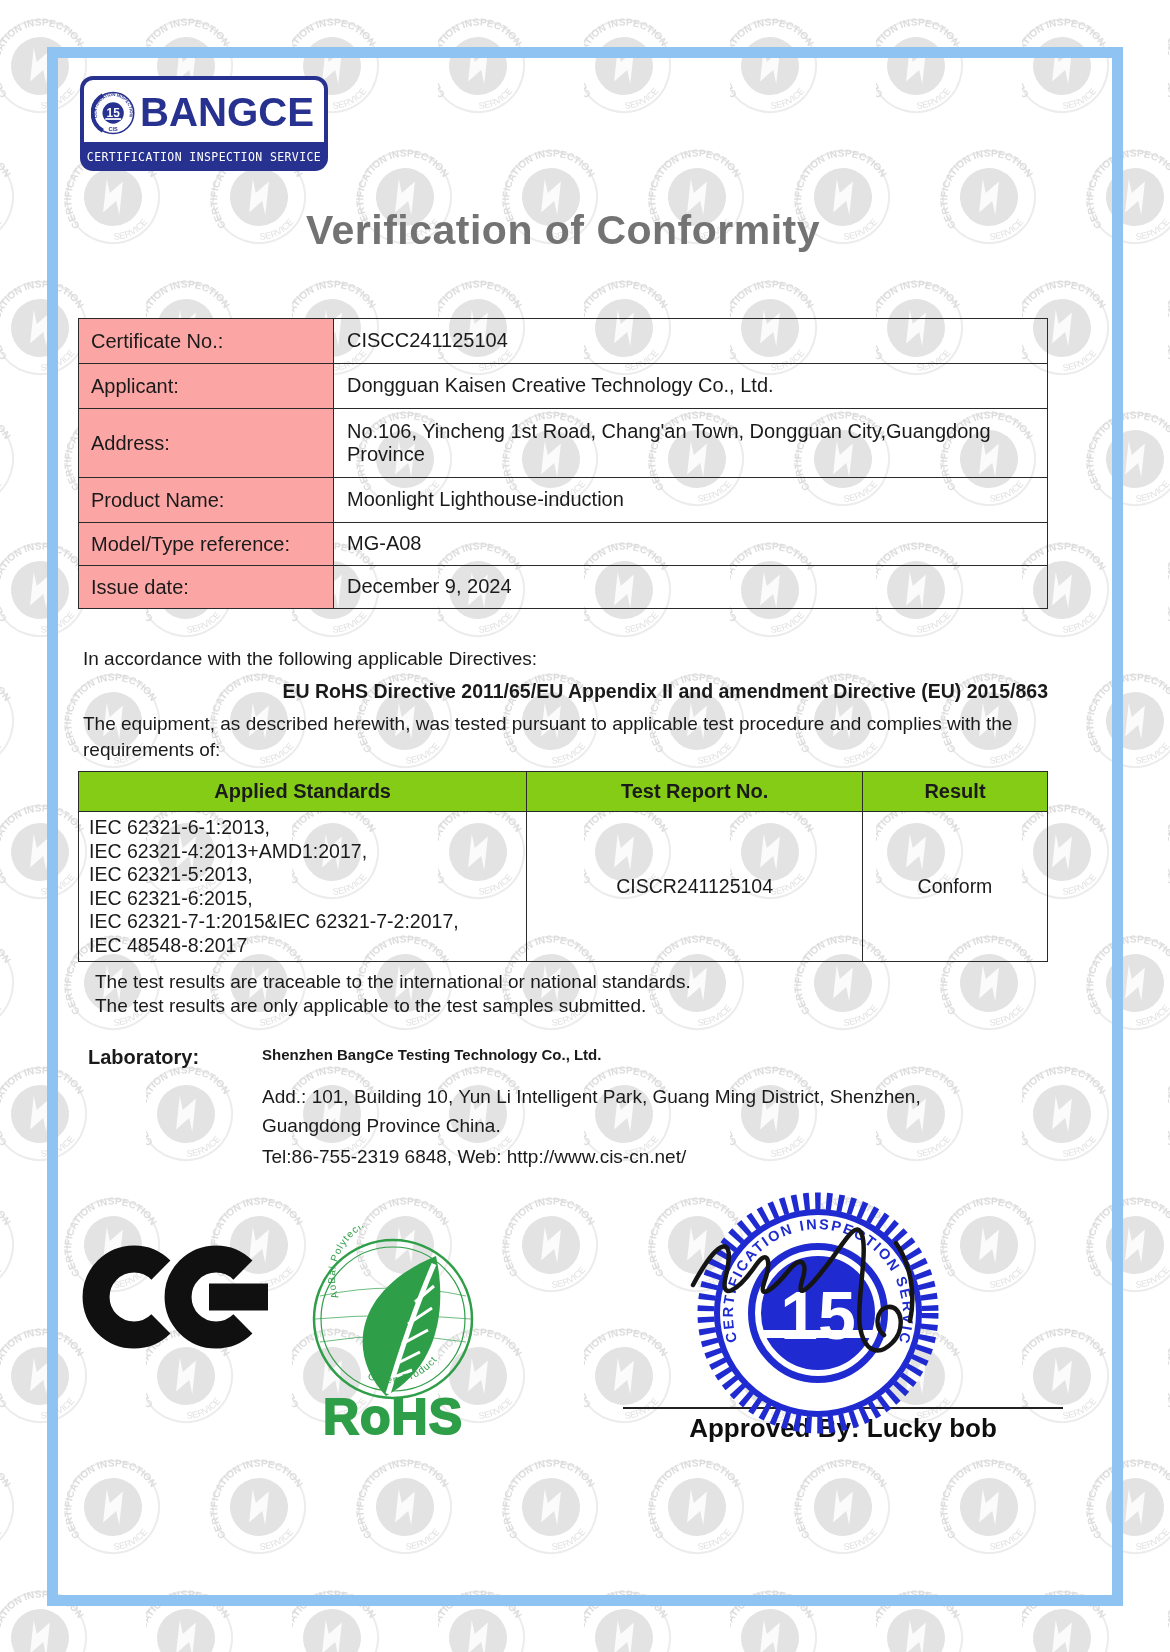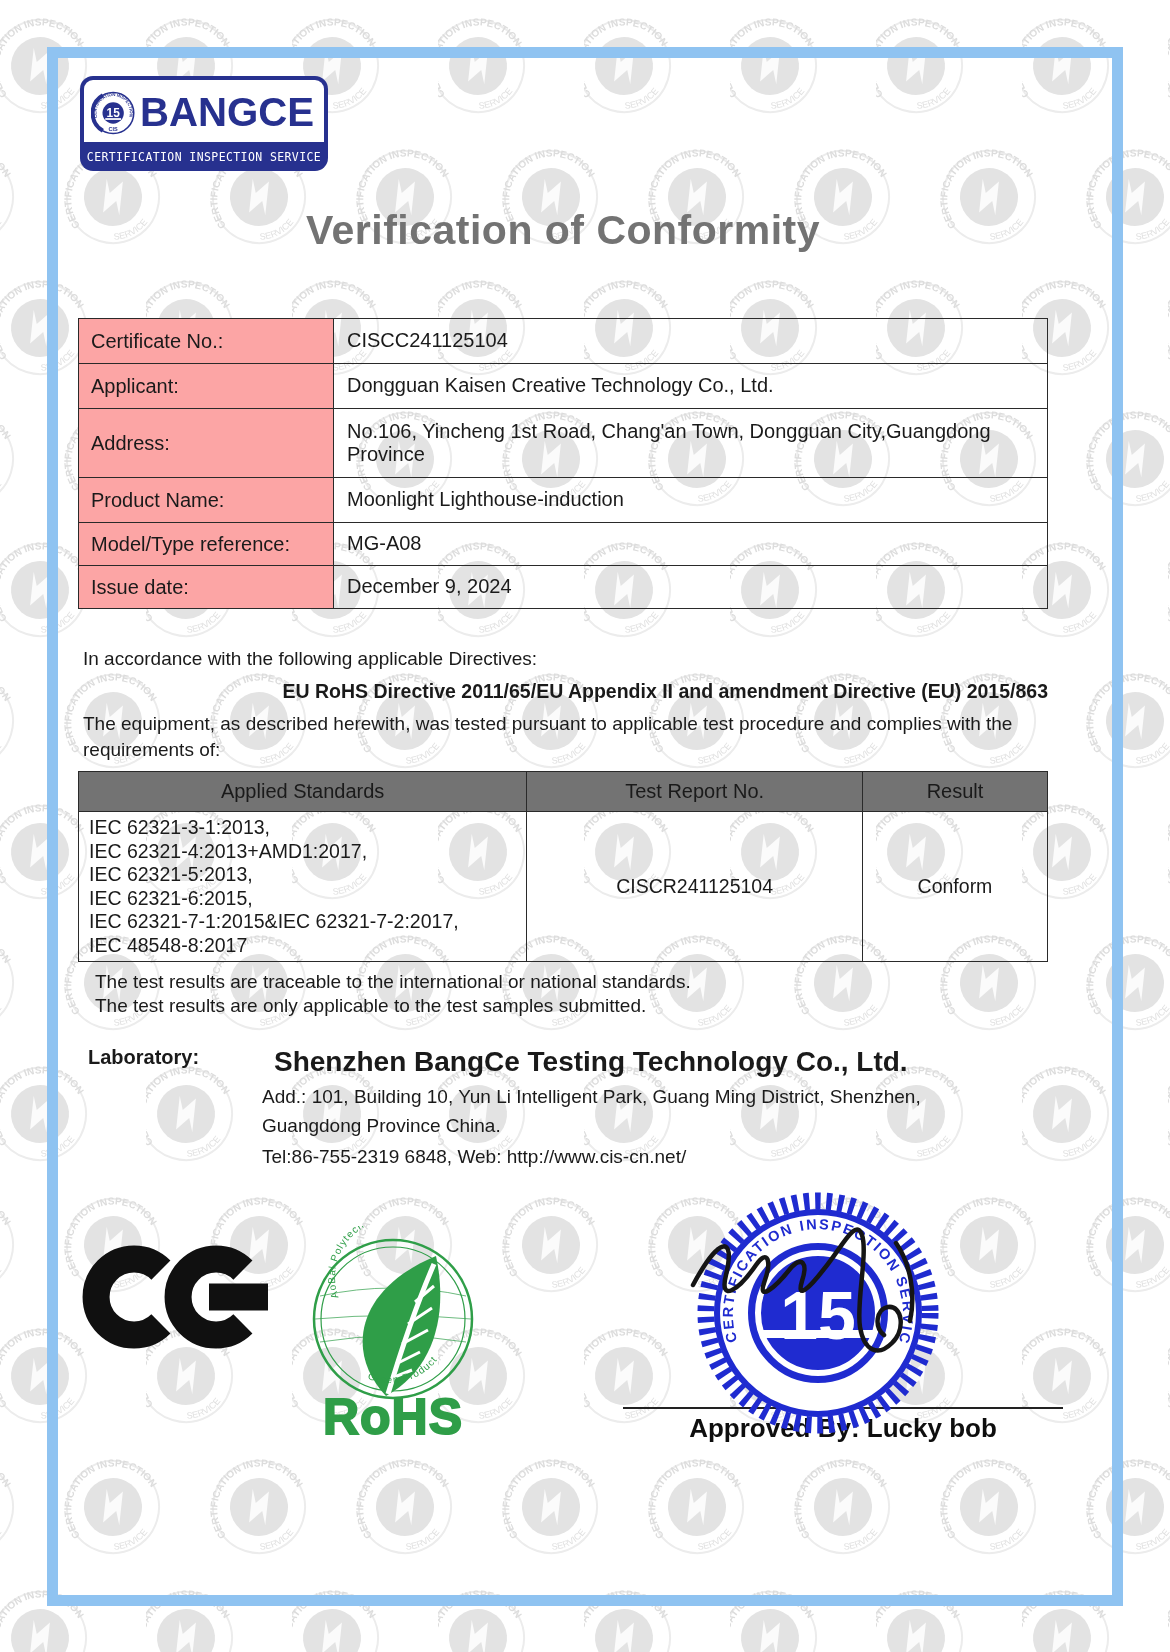--- a/index.html
+++ b/index.html
@@ -29,30 +29,30 @@
   .info-table .lbl { background:#fca5a5; width:238px; padding:0 4px 0 12px; }
   .info-table .val { padding:4px 10px 5px 13px; }
 
   .intro      { position:absolute; top:648px; left:5px; font-size:19px; margin:0; }
   .directive  { position:absolute; top:680px; left:0; width:100%; text-align:right;
                 font-size:19.5px; font-weight:bold; margin:0; }
   .equipment  { position:absolute; top:711px; left:5px; width:945px; font-size:19px;
                 line-height:26px; margin:0; }
 
   .standards { position:absolute; top:771px; left:0; width:970px; font-size:19.5px; }
-  .standards th { background:#737373; border:1.5px solid #2a2a2a; font-weight:normal;
+  .standards th { background:#84cc16; border:1.5px solid #2a2a2a; font-weight:bold;
                   font-size:20px; height:37px; }
   .standards td { border:1.5px solid #2a2a2a; vertical-align:middle; }
   .std-cell { padding:4px 4px 4px 10px; line-height:23.5px; }
   .ctr { text-align:center; }
 
   .trace { position:absolute; top:958px; left:5px; font-size:19px; line-height:23.5px; margin:12px; }
 
   .lab-label   { position:absolute; top:1046px; left:10px; font-size:20px; font-weight:bold; }
-  .lab-name    { position:absolute; top:1046px; left:196px; font-size:28px; font-weight:bold; }
+  .lab-name    { position:absolute; top:1046px; left:184px; font-size:15px; font-weight:bold; }
   .lab-address { position:absolute; top:1082px; left:184px; width:762px; font-size:19px; line-height:29px; }
   .lab-contact { position:absolute; top:1146px; left:184px; font-size:19px; }
 
   .ce-mark  { position:absolute; left:4px;  top:1240px; }
   .rohs     { position:absolute; left:210px; top:1226px; }
   .stamp    { position:absolute; left:608px; top:1181px; z-index:5; }
   .sign-line { position:absolute; left:545px; top:1407px; width:440px;
                border-top:2px solid #222; z-index:1; }
   .approved { position:absolute; left:545px; top:1413px; width:440px; text-align:center;
               font-size:26px; font-weight:bold; color:#0e0e0e; z-index:2; }
@@ -144,21 +144,21 @@
 
     <table class="standards">
       <tbody>
         <tr>
           <th style="width:450px">Applied Standards</th>
           <th style="width:336px">Test Report No.</th>
           <th style="width:184px">Result</th>
         </tr>
         <tr>
           <td class="std-cell">
-            <div>IEC 62321-3-1:2013,</div>
+            <div>IEC 62321-6-1:2013,</div>
             <div>IEC 62321-4:2013+AMD1:2017,</div>
             <div>IEC 62321-5:2013,</div>
             <div>IEC 62321-6:2015,</div>
             <div>IEC 62321-7-1:2015&amp;IEC 62321-7-2:2017,</div>
             <div>IEC 48548-8:2017</div>
           </td>
           <td class="ctr">CISCR241125104</td>
           <td class="ctr">Conform</td>
         </tr>
       </tbody>

